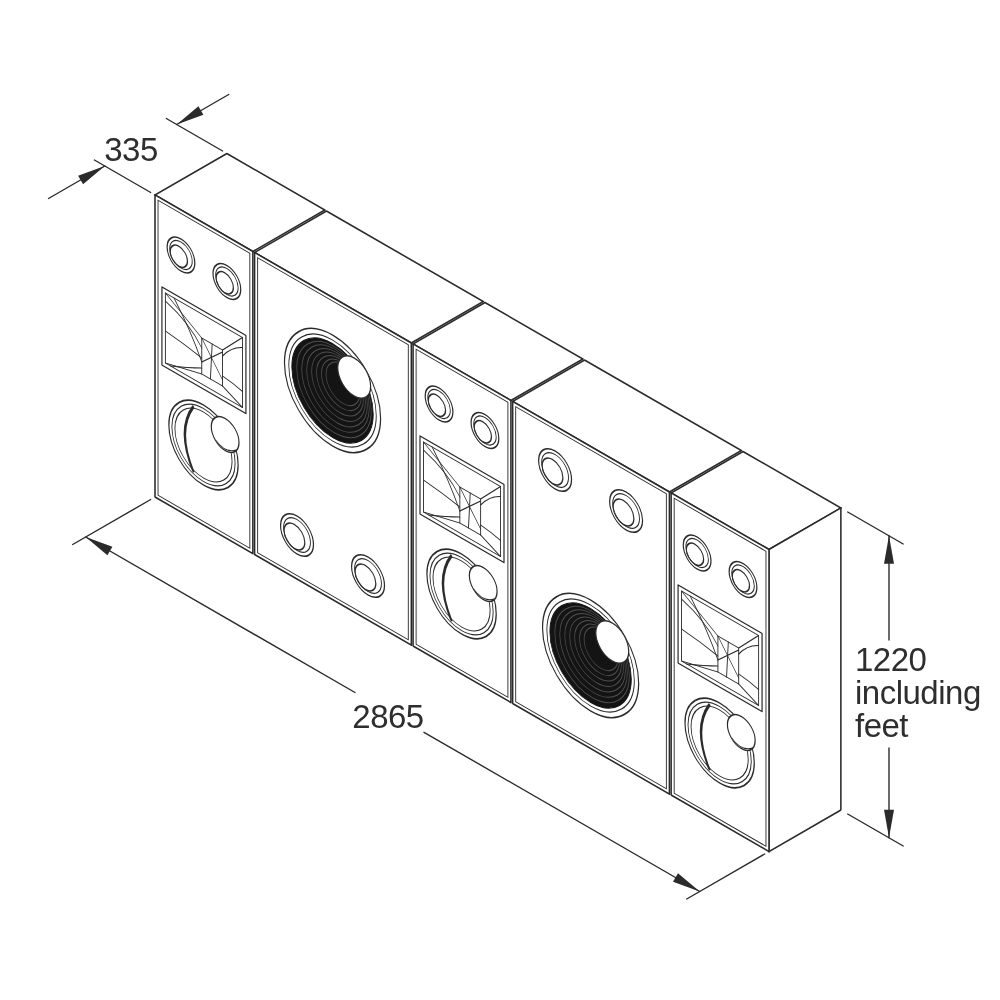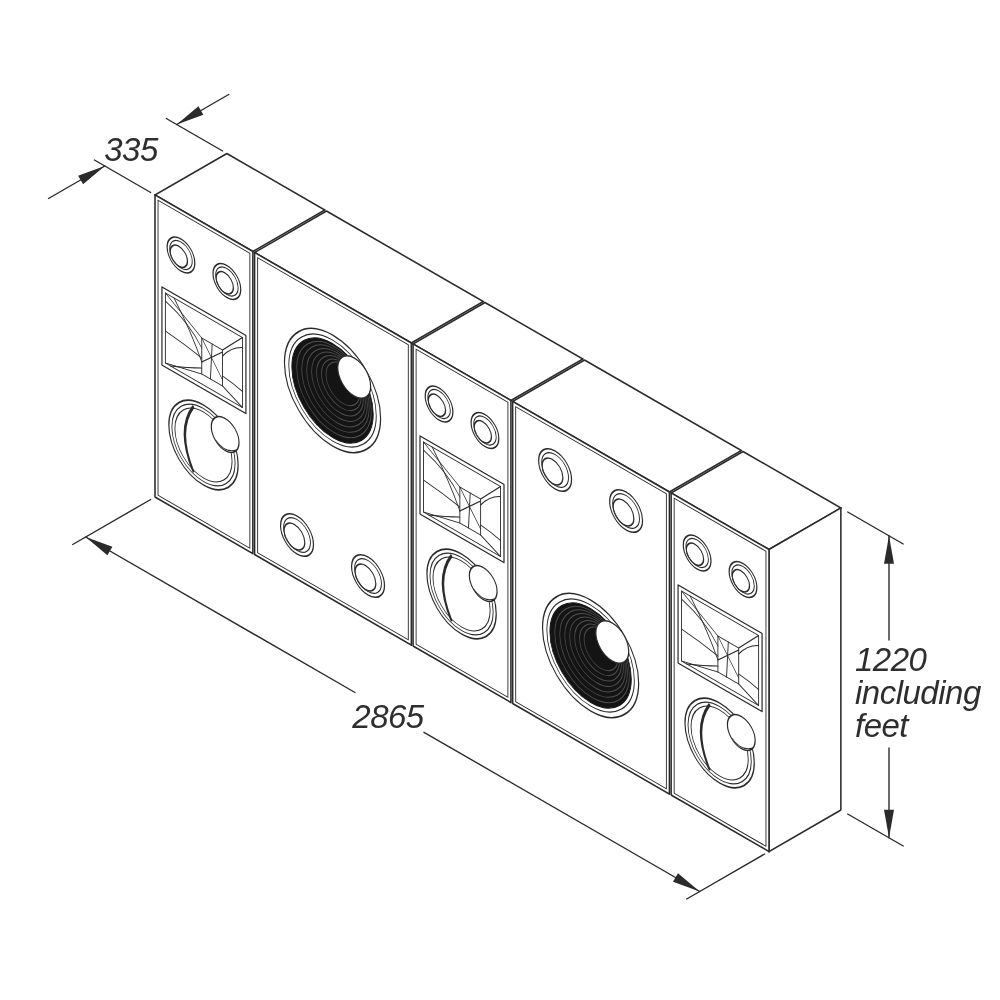--- a/index.html
+++ b/index.html
@@ -1,17 +1,17 @@
 <!DOCTYPE html>
 <html><head>
 <meta charset="utf-8">
 <style>
   html,body{margin:0;padding:0;background:#ffffff;}
   .stage{position:relative;width:1000px;height:1000px;background:#ffffff;overflow:hidden;
-         font-family:"Liberation Sans",sans-serif;font-style:italic;}
+         font-family:"Liberation Sans",sans-serif;}
   svg{position:absolute;left:0;top:0;}
   .ln{stroke:#2b2b2b;fill:none;stroke-width:1.4;stroke-linecap:round;stroke-linejoin:round;}
   .thin{stroke-width:1.05;}
   .face{fill:#ffffff;stroke:#2b2b2b;stroke-width:1.8;stroke-linejoin:round;}
   .inset{fill:none;stroke:#2b2b2b;stroke-width:1.05;}
   .dk{fill:#141414;stroke:#141414;stroke-width:1;}
   .gr{fill:none;stroke:#4f4f4f;stroke-width:0.9;}
   .capw{fill:#ffffff;stroke:#2b2b2b;stroke-width:1.4;}
   .crescent{stroke:#2b2b2b;fill:none;stroke-width:2.8;stroke-linecap:round;}
   .dim{stroke:#2b2b2b;fill:none;stroke-width:1.4;stroke-linecap:round;}

